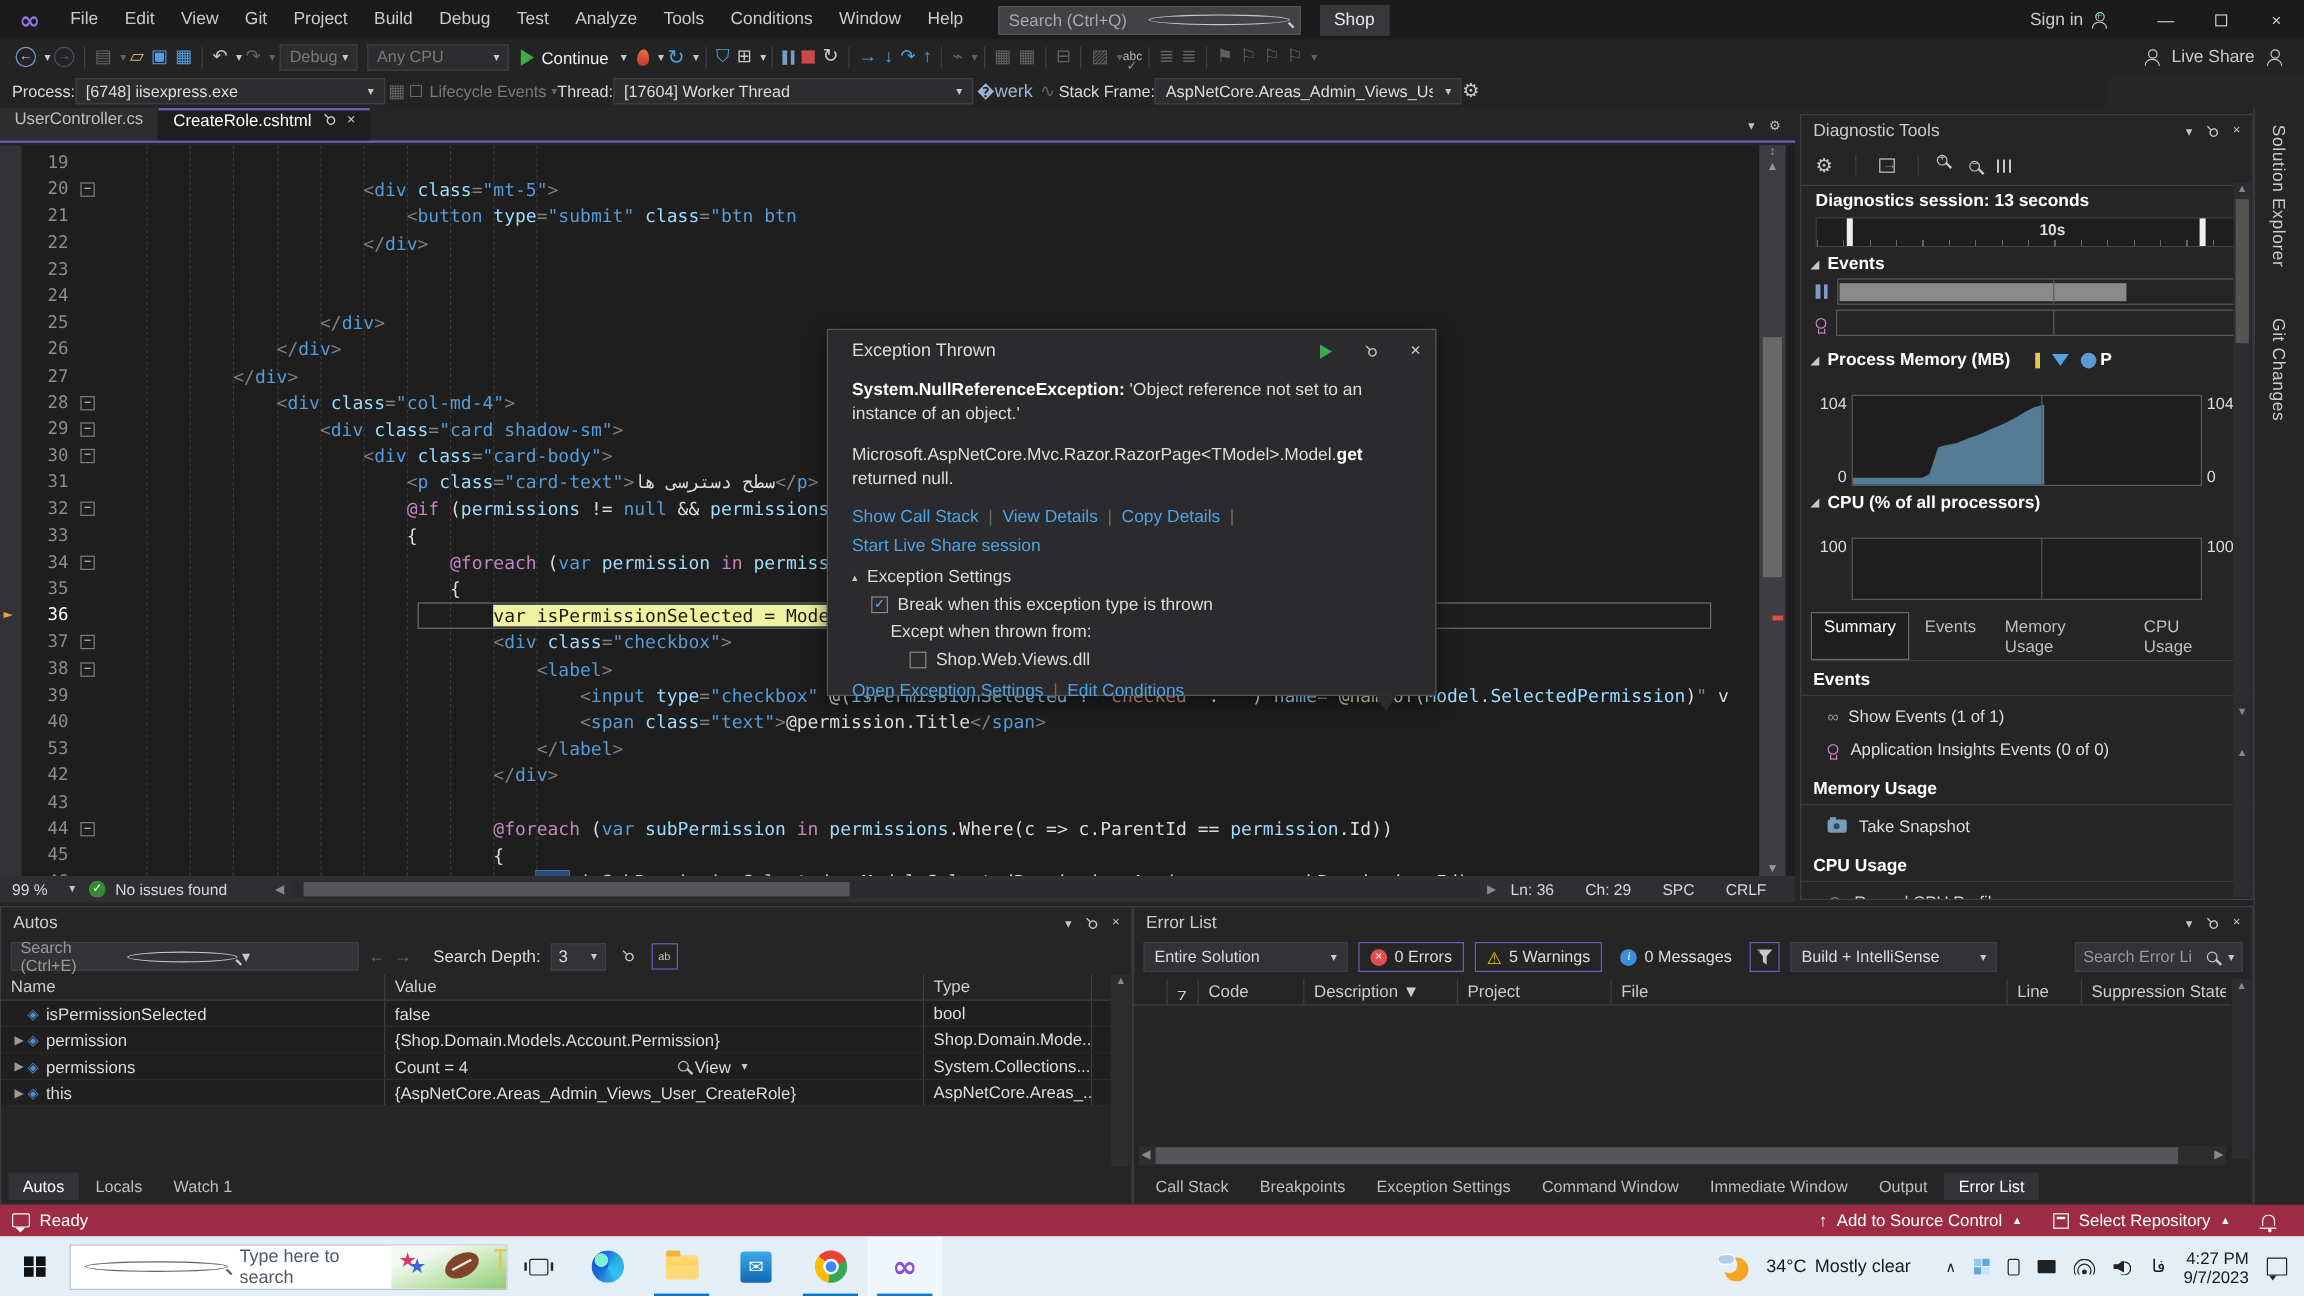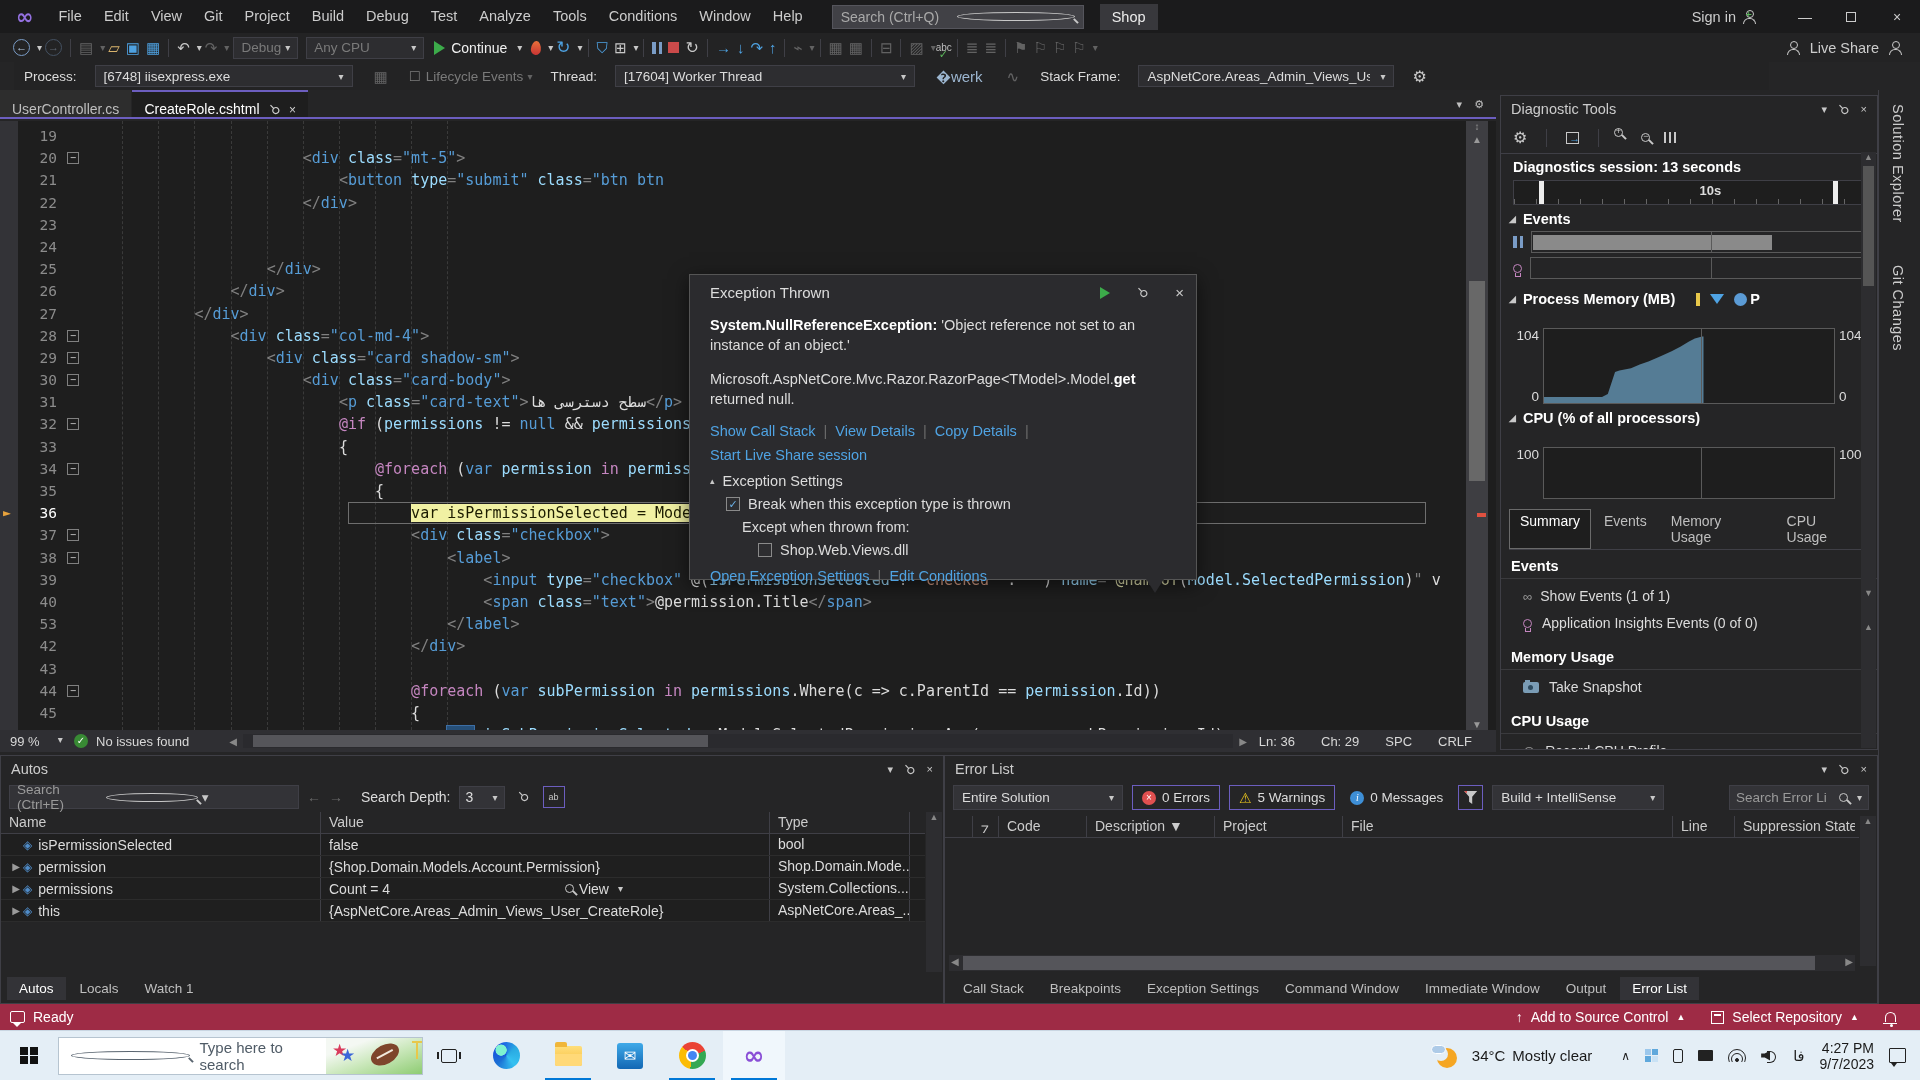--- a/index.html
+++ b/index.html
@@ -34,31 +34,31 @@
   .playtri{width:0;height:0;border-left:11px solid #3CAB4A;border-top:7px solid transparent;border-bottom:7px solid transparent;}
   .flame{width:10px;height:14px;background:linear-gradient(#E8703A,#C93434);border-radius:50% 50% 50% 50%/62% 62% 38% 38%;transform:rotate(6deg);}
   .stopsq{width:11px;height:11px;background:#CA4A4A;}
   .pauseico{width:10px;height:12px;position:relative;}
   .pauseico::before,.pauseico::after{content:'';position:absolute;top:0;width:3.5px;height:12px;background:#7A9CC6;}
   .pauseico::before{left:0}.pauseico::after{right:0}
   #toolbar .right{margin-left:auto;display:flex;align-items:center;gap:10px;padding-right:18px;color:#CCC;font-size:14.5px;}
   .abc{font-size:10px;color:#BDBDBD;letter-spacing:0;position:relative;}
   .abc i{font-style:normal;color:#5BB75B;font-size:11px;position:absolute;left:3px;top:6px;}
   
-  #debugbar{left:14px;top:62px;width:1755px;height:28px;background:#232324;display:flex;align-items:center;padding-left:10px;gap:18px;font-size:13.5px;}
+  #debugbar{left:0;top:62px;width:1755px;height:28px;background:#232324;display:flex;align-items:center;padding-left:10px;gap:0;font-size:13.5px;}
   .dlabel{color:#DCDCDC;}
   .ddl{height:22px;background:#2D2D30;border:1px solid #3F3F46;color:#DCDCDC;display:flex;align-items:center;padding:0 8px;font-size:13.5px;}
   .ddl .caret{margin-left:auto;padding-left:10px;}
   .gray{color:#7A7A7A;}
   
   #workspace{left:0;top:90px;width:1920px;height:914px;background:#252526;}
   
   #editor-area{left:0;top:0;width:1496px;height:662px;}
   #tabstrip{left:0;top:0;width:1496px;height:29px;background:#252526;display:flex;align-items:flex-end;border-bottom:2px solid #6C5EBF;}
-  .dtab{height:27px;display:flex;align-items:flex-end;padding:0 12px;font-size:14px;background:#2D2D2D;color:#BFBFBF;margin-right:1px;}
+  .dtab{height:27px;display:flex;align-items:flex-start;padding:0 12px;font-size:14px;background:#2D2D2D;color:#BFBFBF;margin-right:1px;}
   .dtab.active{background:#1E1E1E;color:#FFF;border-top:2.5px solid #6C5EBF;}
   .tabicon{margin-left:10px;color:#D0D0D0;font-size:12px;}
   #tabstrip .right{margin-left:auto;display:flex;gap:12px;padding:0 12px 6px 0;color:#BFBFBF;font-size:11px;}
   #editor{left:0;top:31px;width:1496px;height:609px;background:#1E1E1E;overflow:hidden;}
   #editor::before{content:'';position:absolute;left:0;top:0;bottom:0;width:18px;background:#333337;}
   #guides{position:absolute;inset:0;}
   .guide{position:absolute;top:0;bottom:0;border-left:1px dashed #3A3A3A;}
   #code-lines{position:absolute;left:0;top:4px;right:30px;font-family:"DejaVu Sans Mono","DejaVu Sans",monospace;font-size:15px;}
   .cl{display:flex;height:22.2px;line-height:22.2px;white-space:pre;position:relative;}
   .cl-margin{flex:none;width:20px;position:relative;}

